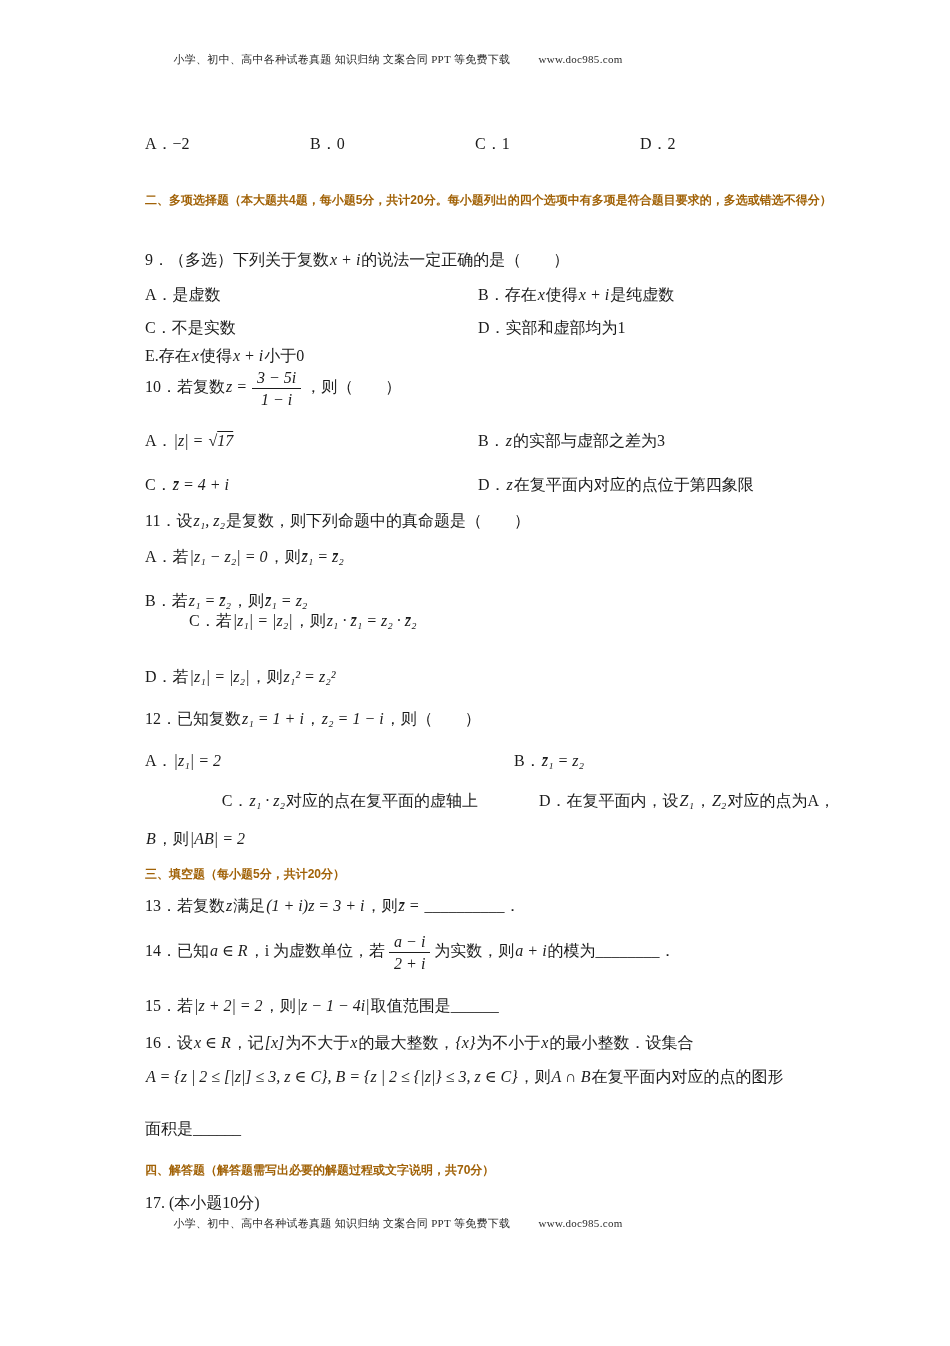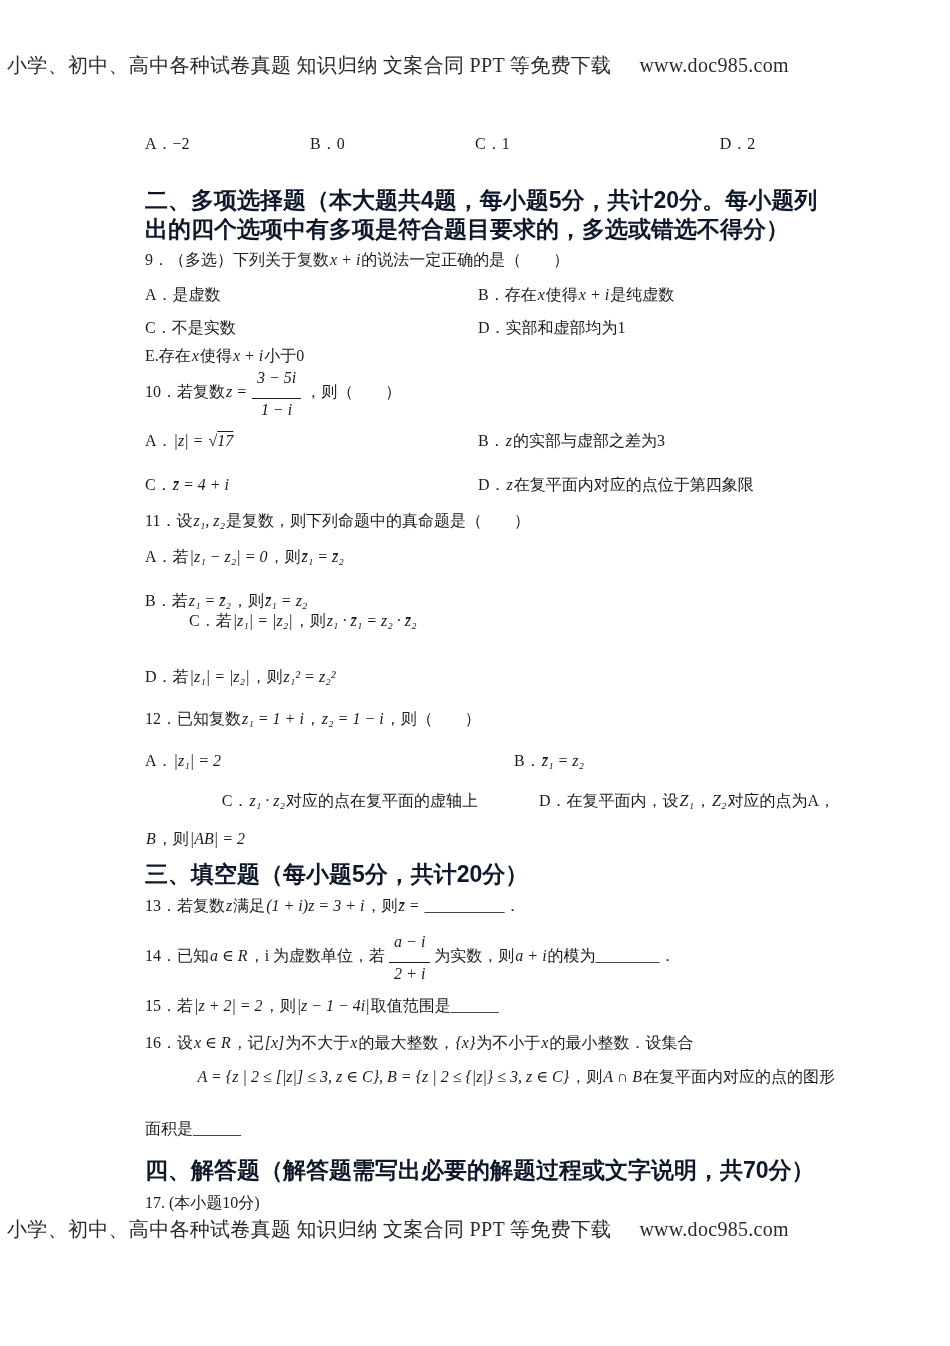--- a/index.html
+++ b/index.html
@@ -3,40 +3,40 @@
 <meta charset="utf-8">
 <style>
   html,body{margin:0;padding:0;}
   body{
     width:950px;height:1346px;position:relative;background:#ffffff;
     font-family:"Liberation Serif","DejaVu Serif",serif;
     color:#1b1b1b;font-size:16px;overflow:hidden;
   }
   .hdr,.ftr{
     position:absolute;left:0;width:796px;text-align:center;
-    font-size:20px;color:#2a2a2a;letter-spacing:.3px;
+    font-size:11px;color:#2a2a2a;letter-spacing:.3px;
   }
   .hdr{top:52px;}
   .ftr{top:1216px;}
   .hdr .url,.ftr .url{margin-left:28px;font-family:"Liberation Serif",serif;}
   .rows{position:absolute;left:145px;top:0;width:690px;}
   .row{position:absolute;left:0;width:690px;display:flex;align-items:baseline;line-height:26px;}
   .row .cell{white-space:pre-wrap;}
   .para .cell{flex:1 1 auto;}
   .options4 .cell{flex:0 0 165px;}
-  .options4 .cell:last-child{flex:1 1 auto;text-align:center;}
+  .options4 .cell:last-child{flex:1 1 auto;}
   .options2 .cell:first-child{flex:0 0 333px;}
   .options2 .cell:last-child{flex:1 1 auto;}
   .heading{
     font-family:"Liberation Sans","DejaVu Sans",sans-serif;
-    font-weight:bold;font-size:23px;line-height:29px;color:#0f172a;
+    font-weight:bold;font-size:12px;line-height:29px;color:#a16207;
   }
   .m{font-style:italic;padding:0 1px;}
   .frac{display:inline-block;vertical-align:middle;text-align:center;line-height:1.2;margin:0 4px;font-style:italic;}
-  .frac .num{display:block;border-bottom:1.2px solid #1b1b1b;padding:0 5px 11px;}
+  .frac .num{display:block;border-bottom:1.2px solid #1b1b1b;padding:0 5px 1px;}
   .frac .den{display:block;padding:1px 5px 0;}
   .sqrt{white-space:nowrap;font-style:italic;text-align:center;}
   .sqrt .rad{font-style:normal;}
   .sqrt .radicand{text-decoration:overline;}
   
   .row:nth-child(1){top:131px;}
   .row:nth-child(2){top:186px;}
   .row:nth-child(3){top:247px;}
   .row:nth-child(4){top:282px;}
   .row:nth-child(5){top:315px;}
@@ -51,21 +51,21 @@
   .row:nth-child(14){top:664px;}
   .row:nth-child(15){top:706px;}
   .row:nth-child(16){top:748px;gap:36px;}
   .row:nth-child(17){top:788px;text-align:right;}
   .row:nth-child(18){top:826px;}
   .row:nth-child(19){top:860px;}
   .row:nth-child(20){top:893px;}
   .row:nth-child(21){top:932px;}
   .row:nth-child(22){top:993px;}
   .row:nth-child(23){top:1030px;}
-  .row:nth-child(24){top:1064px;text-align:right;}
+  .row:nth-child(24){top:1064px;}
   .row:nth-child(25){top:1116px;}
   .row:nth-child(26){top:1156px;}
   .row:nth-child(27){top:1190px;}
 </style>
 </head>
 <body>
 
 <div class="hdr">
   <span>小学、初中、高中各种试卷真题 知识归纳 文案合同 PPT 等免费下载</span><span class="url">www.doc985.com</span>
 </div>

